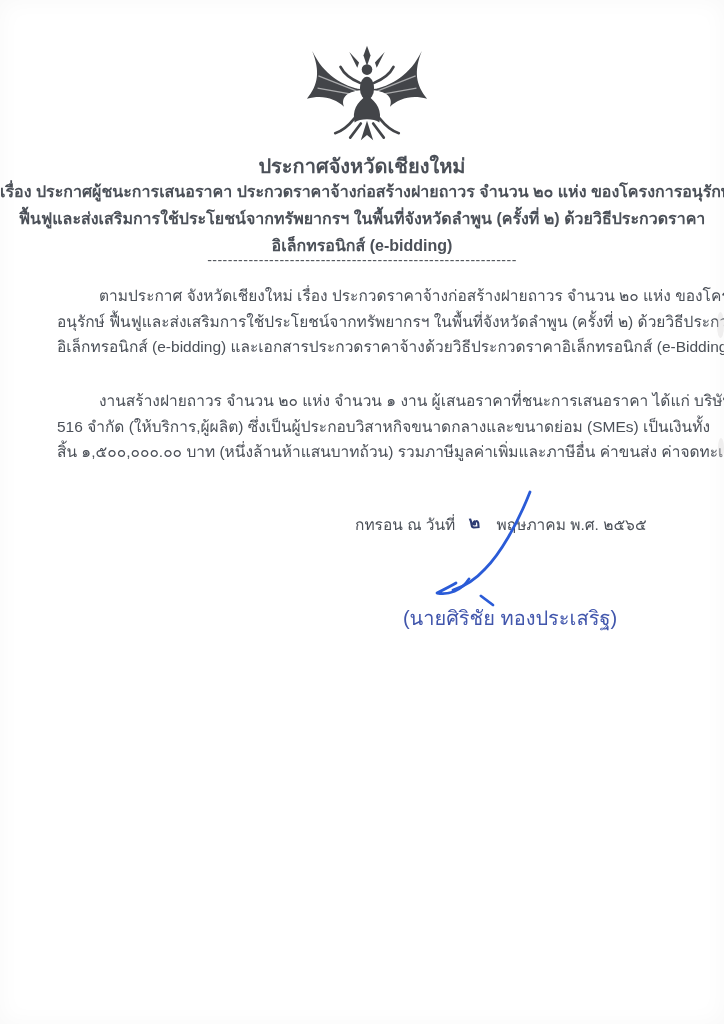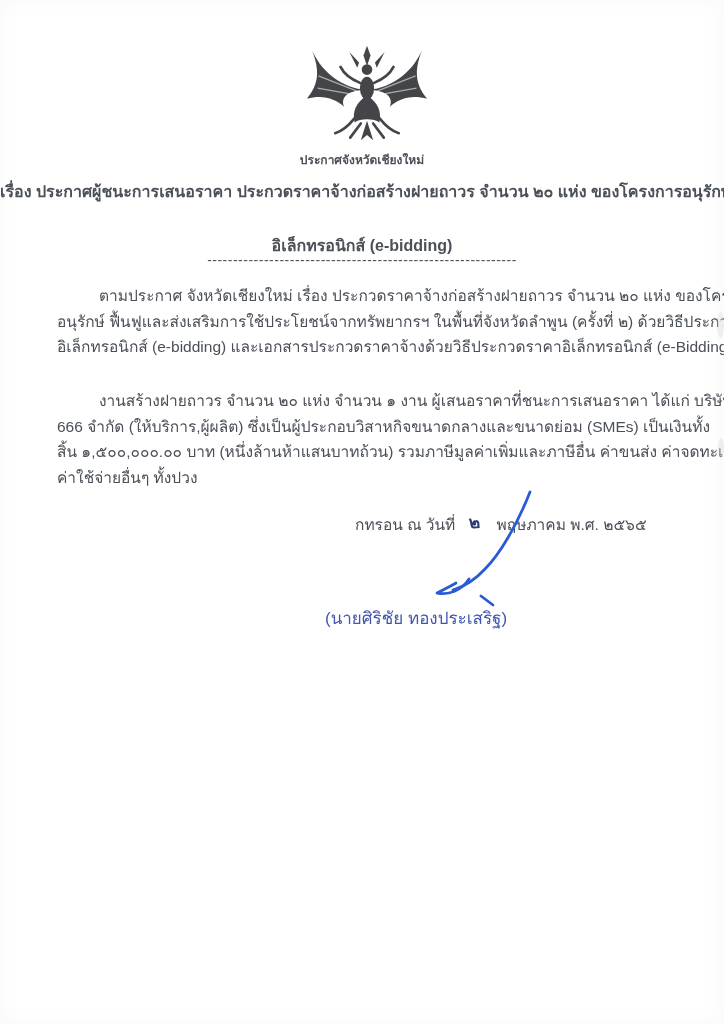--- a/index.html
+++ b/index.html
@@ -16,21 +16,21 @@
   
   .emblem {
     position:absolute; top:44px; left:50%;
     transform:translateX(-50%) translateX(5px);
     width:142px; height:106px;
   }
   .emblem svg { width:100%; height:100%; }
   
   .title {
     position:absolute; top:150px; left:0; right:0;
-    text-align:center; font-weight:700; font-size:12px;
+    text-align:center; font-weight:700; font-size:20px;
     white-space:nowrap;
   }
   .subject-line {
     position:absolute; left:0; right:0;
     text-align:center; font-weight:700; font-size:16px;
     white-space:nowrap;
   }
   .subject-1 { top:179px; }
   .subject-2 { top:206px; }
   .subject-3 { top:233px; }
@@ -69,22 +69,23 @@
     pointer-events:none;
   }
   .signature path {
     fill:none;
     stroke:var(--signature-ink,#2a5bd7);
     stroke-linecap:round; stroke-linejoin:round;
   }
   
   .signatory {
     position:absolute; top:608px; left:325px; width:370px;
+    text-align:center;
     color:var(--signatory-text,#4156ac);
-    font-size:17px; line-height:21.5px;
+    font-size:20px; line-height:21.5px;
     white-space:nowrap;
   }
   .signatory .name { margin-bottom:4px; }
   
   .smudge { position:absolute; background:#d8d4d4; opacity:.35; border-radius:50%; }
   .smudge-1 { left:717px; top:312px; width:7px; height:26px; }
   .smudge-2 { left:718px; top:438px; width:6px; height:20px; }
 </style>
 </head>
 <body>
@@ -130,34 +131,34 @@
 
         <path d="M90 50 L130 22"></path>
           <path d="M92 53 L135 36"></path>
           <path d="M96 57 L136 50"></path>
       </g>
     </svg>
   </div>
 
   <div class="title">ประกาศจังหวัดเชียงใหม่</div>
   <div class="subject-line subject-1">เรื่อง ประกาศผู้ชนะการเสนอราคา ประกวดราคาจ้างก่อสร้างฝายถาวร จำนวน ๒๐ แห่ง ของโครงการอนุรักษ์</div>
+  <div class="subject-line subject-2">ฟื้นฟูและส่งเสริมการใช้ประโยชน์จากทรัพยากรฯ ในพื้นที่จังหวัดลำพูน (ครั้งที่ ๒) ด้วยวิธีประกวดราคา</div>
   <div class="subject-line subject-3">อิเล็กทรอนิกส์ (e-bidding)</div>
   <div class="separator">------------------------------------------------------------</div>
 
   <div class="para para-1">
     <div class="bline indent">ตามประกาศ จังหวัดเชียงใหม่ เรื่อง ประกวดราคาจ้างก่อสร้างฝายถาวร จำนวน ๒๐ แห่ง ของโครงการ</div>
     <div class="bline">อนุรักษ์ ฟื้นฟูและส่งเสริมการใช้ประโยชน์จากทรัพยากรฯ ในพื้นที่จังหวัดลำพูน (ครั้งที่ ๒) ด้วยวิธีประกวดราคา</div>
     <div class="bline">อิเล็กทรอนิกส์ (e-bidding) และเอกสารประกวดราคาจ้างด้วยวิธีประกวดราคาอิเล็กทรอนิกส์ (e-Bidding) เลขที่</div>
   </div>
 
   <div class="para para-2">
     <div class="bline indent">งานสร้างฝายถาวร จำนวน ๒๐ แห่ง จำนวน ๑ งาน ผู้เสนอราคาที่ชนะการเสนอราคา ได้แก่ บริษัท โน่</div>
-    <div class="bline">666 จำกัด (ให้บริการ,ผู้ผลิต) ซึ่งเป็นผู้ประกอบวิสาหกิจขนาดกลางและขนาดย่อม (SMEs) เป็นเงินทั้ง</div>
+    <div class="bline">516 จำกัด (ให้บริการ,ผู้ผลิต) ซึ่งเป็นผู้ประกอบวิสาหกิจขนาดกลางและขนาดย่อม (SMEs) เป็นเงินทั้ง</div>
     <div class="bline">สิ้น ๑,๕๐๐,๐๐๐.๐๐ บาท (หนึ่งล้านห้าแสนบาทถ้วน) รวมภาษีมูลค่าเพิ่มและภาษีอื่น ค่าขนส่ง ค่าจดทะเบียน และ</div>
-    <div class="bline">ค่าใช้จ่ายอื่นๆ ทั้งปวง</div>
   </div>
 
   <div class="dateline">
     <span>กทรอน ณ วันที่</span><span class="handwritten-day">๒</span><span>พฤษภาคม พ.ศ. ๒๕๖๕</span>
   </div>
 
   <svg class="signature" viewBox="0 0 132 132" aria-hidden="true">
     <path d="M110 9 C97 42 80 71 65 86 C54 98 43 104 33 107" stroke-width="2.8"></path>
     <path d="M49 96 C41 108 29 112 17 110 C25 106 31 103 36 100" stroke-width="2.8"></path>
     <path d="M61 113 L73 122" stroke-width="2.8"></path>

